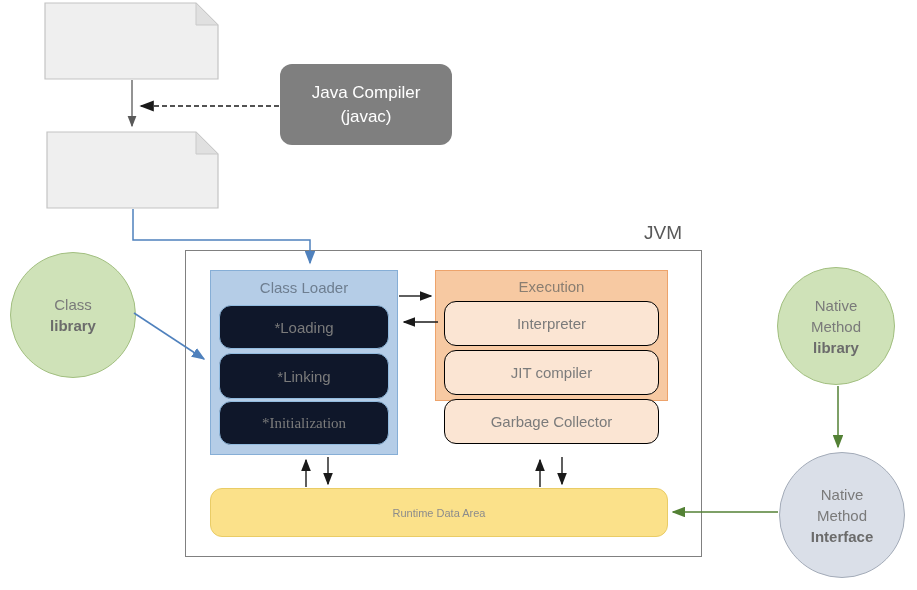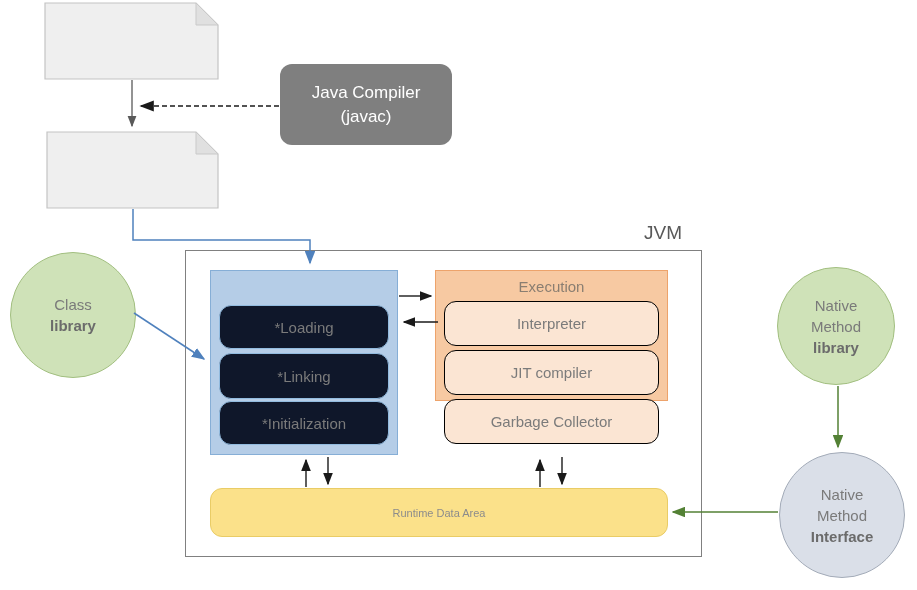--- a/index.html
+++ b/index.html
@@ -59,23 +59,24 @@
   <div class="abs center doc-text" style="left:47px;top:132px;width:171px;height:76px;">
     <div>Java Byte code</div>
     <div>(.class file)</div>
   </div>
 
   <div class="abs center jvm-label" style="left:628px;top:220px;width:70px;height:26px;">JVM</div>
 
   <div class="abs jvm-box" style="left:185px;top:250px;width:517px;height:307px;"></div>
 
   <div class="abs cl-outer" style="left:210px;top:270px;width:188px;height:185px;">
+    <div class="abs center cl-head" style="left:0;top:0;width:100%;height:33px;">Class Loader</div>
     <div class="abs center cl-item" style="left:8px;right:8px;top:34px;height:44px;">*Loading</div>
     <div class="abs center cl-item" style="left:8px;right:8px;top:82px;height:46px;">*Linking</div>
-    <div class="abs center cl-item" style="left:8px;right:8px;top:130px;height:44px;">*Initialization</div>
+    <div class="abs center cl-item" style="left:8px;right:8px;top:130px;height:44px;font-family:Liberation Serif, serif;">*Initialization</div>
   </div>
 
   <div class="abs ex-outer" style="left:435px;top:270px;width:233px;height:131px;">
     <div class="abs center ex-head" style="left:0;top:0;width:100%;height:30px;">Execution</div>
     <div class="abs center ex-item" style="left:8px;right:8px;top:30px;height:45px;">Interpreter</div>
     <div class="abs center ex-item" style="left:8px;right:8px;top:79px;height:45px;">JIT compiler</div>
     <div class="abs center ex-item" style="left:8px;right:8px;top:128px;height:45px;">Garbage Collector</div>
   </div>
 
   <div class="abs center runtime" style="left:210px;top:488px;width:458px;height:49px;">Runtime Data Area</div>

